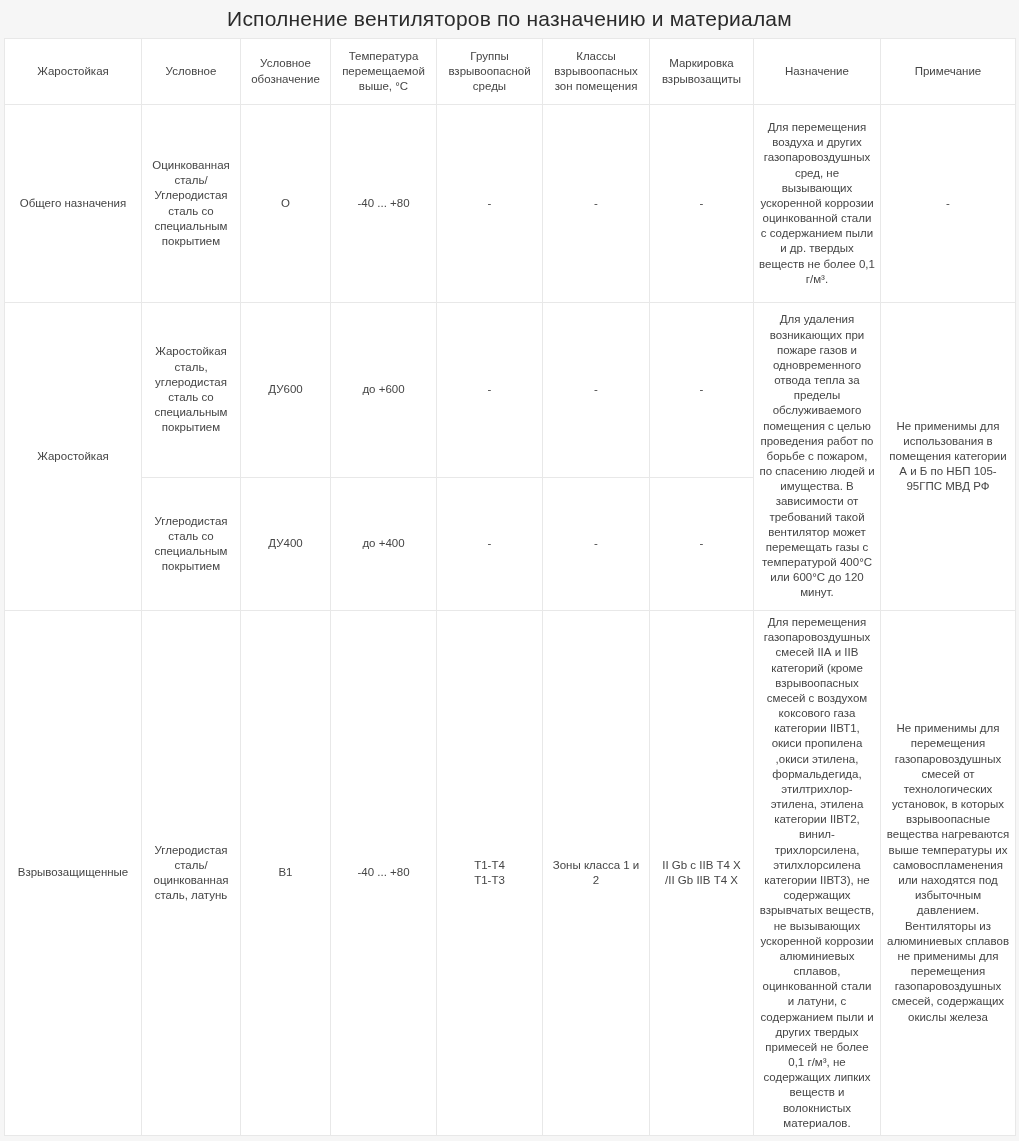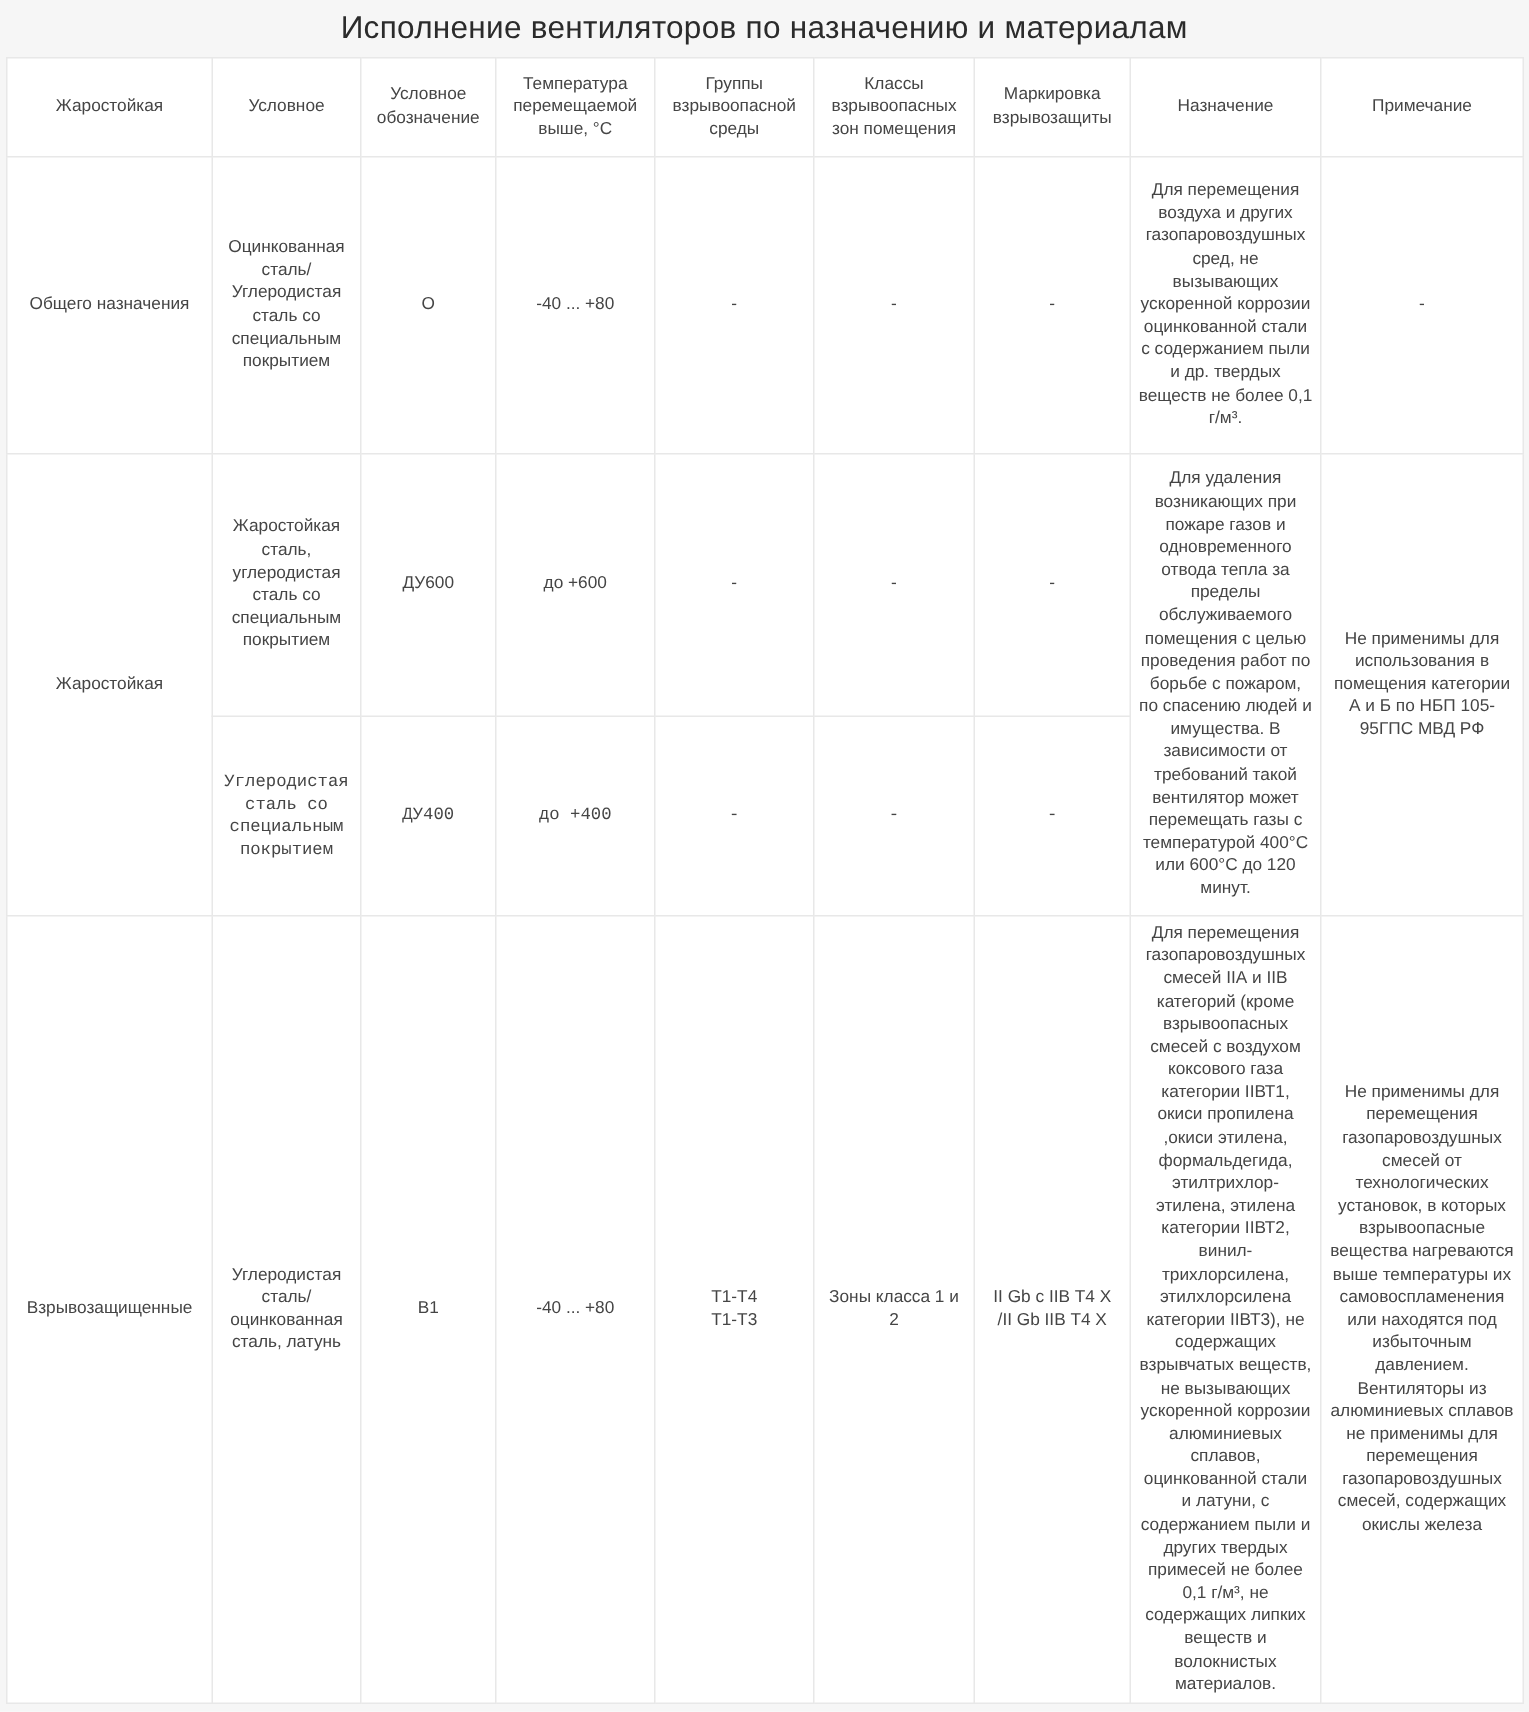--- a/index.html
+++ b/index.html
@@ -46,21 +46,21 @@
     overflow: hidden;
   }
   table.spec-table th {
     background: #ffffff;
     font-weight: 400;
   }
   .preline { white-space: pre-line; margin-top: 32px; }
   tr.r-header  { height: 66px; }
   tr.r-general { height: 198px; }
   tr.r-smoke-a { height: 175px; }
-  tr.r-smoke-b { height: 133px; font-family: Liberation Mono, monospace; }
+  tr.r-smoke-b { height: 133px; }
   tr.r-explo   { height: 525px; }
 </style>
 </head>
 <body>
 
 <div class="page">
 
   <div class="page-title">Исполнение вентиляторов по назначению и материалам</div>
 
   <table class="spec-table">

